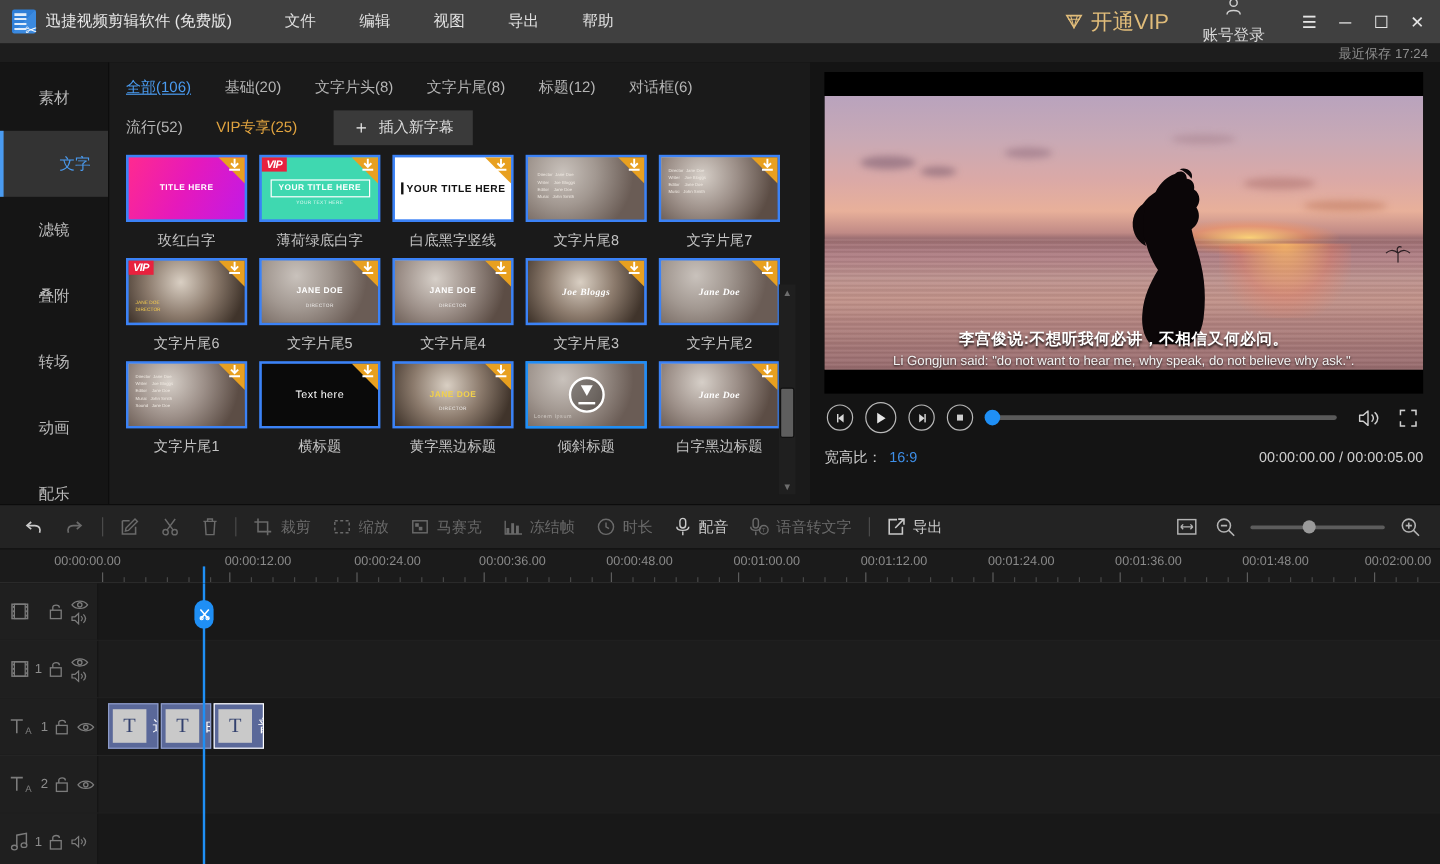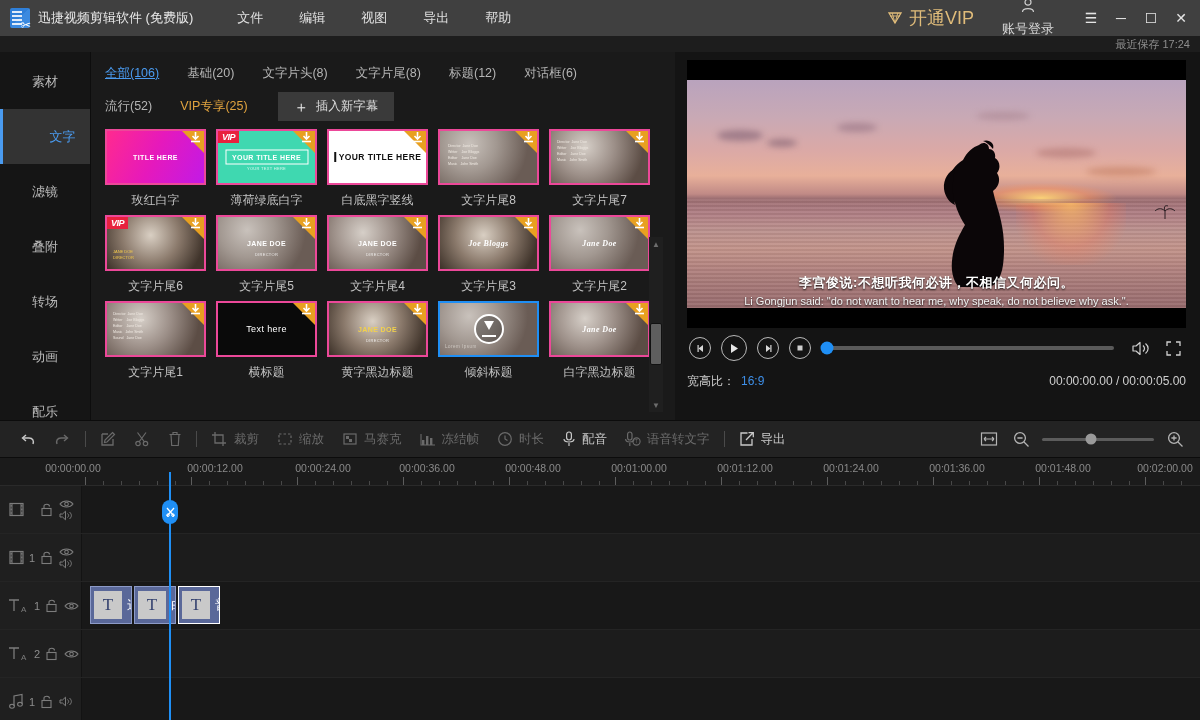--- a/index.html
+++ b/index.html
@@ -84,21 +84,21 @@
   .insert-btn {
     display: inline-flex; align-items: center; gap: 7px; background: #3a3a3a;
     padding: 6px 16px; font-size: 12.5px; color: #dcdcdc; cursor: default; margin-left: 2px;
   }
   .insert-btn .plus { font-size: 15px; line-height: 1; color: #e8e8e8; }
 
   .grid-wrap { flex: 1 1 auto; overflow: hidden; position: relative; padding-left: 14px; padding-top: 4px; }
   .grid { display: grid; grid-template-columns: repeat(5, 111px); gap: 6px 0; column-gap: 0; }
   .cell { width: 111px; cursor: default; }
   .thumb {
-    width: 101px; height: 56px; background: #ec4899; position: relative; overflow: hidden;
+    width: 101px; height: 56px; background: #3b82f6; position: relative; overflow: hidden;
     border: 2px solid transparent;
   }
   .cell.selected .thumb { border-color: #1f8ff5; }
   .thumb .corner {
     position: absolute; right: 0; top: 0; width: 0; height: 0;
     border-top: 22px solid #e8a020; border-left: 22px solid transparent; z-index: 3;
   }
   .thumb .dl {
     position: absolute; right: 3px; top: 1px; z-index: 4; width: 11px; height: 12px;
   }

